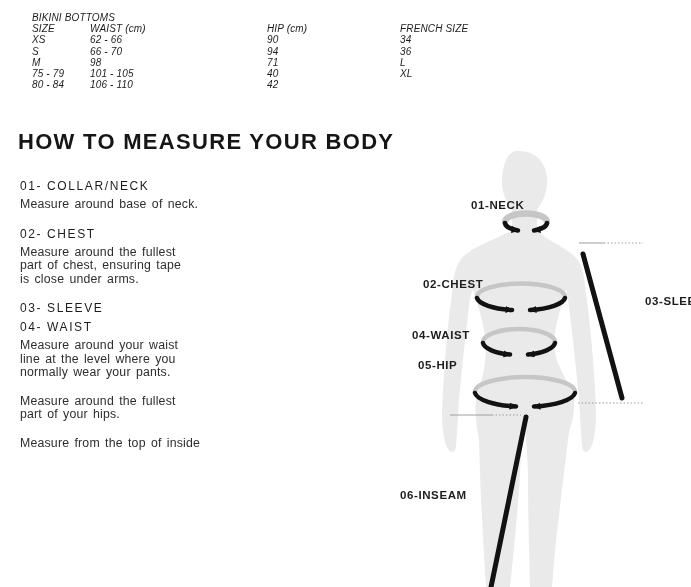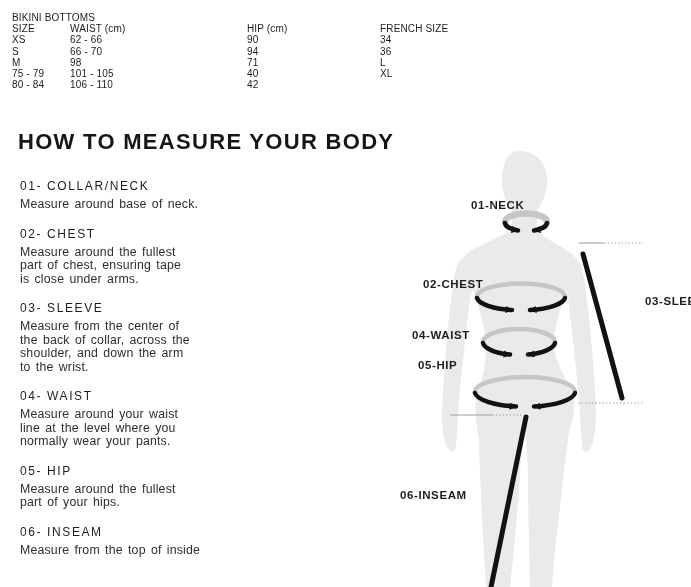--- a/index.html
+++ b/index.html
@@ -3,21 +3,21 @@
 <meta charset="utf-8">
 <style>
   html,body{margin:0;padding:0;}
   body{
     width:691px;height:587px;position:relative;overflow:hidden;
     background:#ffffff;color:#1d1d1d;
     font-family:"Liberation Sans","DejaVu Sans",sans-serif;
     -webkit-font-smoothing:antialiased;
   }
   
-  .size-chart{position:absolute;left:12px;top:12px;font-size:10px;line-height:11.2px;letter-spacing:.15px;color:#1c1c1c;}
+  .size-chart{position:absolute;left:32px;top:12px;font-size:10px;line-height:11.2px;letter-spacing:.15px;color:#1c1c1c;font-style:italic;}
   .size-chart .chart-title{margin:0 0 0 0;}
   .chart-grid{display:grid;grid-template-columns:58px 177px 133px 1fr;}
   .chart-grid div{white-space:nowrap;}
   
   .page-title{
     position:absolute;left:18px;top:114px;
     font-size:22px;font-weight:700;letter-spacing:1.3px;color:#161616;
   }
   
   .sections{position:absolute;left:20px;top:179px;width:240px;}
@@ -89,35 +89,29 @@
 <section class="sections">
   <h3>01- COLLAR/NECK</h3>
   <p>Measure around base of neck.</p>
 
   <h3>02- CHEST</h3>
   <p>Measure around the fullest
 part of chest, ensuring tape
 is close under arms.</p>
 
   <h3>03- SLEEVE</h3>
-  <p>Measure from the center of
-the back of collar, across the
-shoulder, and down the arm
-to the wrist.</p>
 
   <h3>04- WAIST</h3>
   <p>Measure around your waist
 line at the level where you
 normally wear your pants.</p>
 
-  <h3>05- HIP</h3>
   <p>Measure around the fullest
 part of your hips.</p>
 
-  <h3>06- INSEAM</h3>
   <p>Measure from the top of inside</p>
 </section>
 
 <svg class="diagram-svg" width="351" height="447" viewBox="0 0 351 447">
   <defs>
     <marker id="arr" markerUnits="userSpaceOnUse" markerWidth="12" markerHeight="12" refX="6.5" refY="3.5" orient="auto">
       <path d="M0,0 L8,3.5 L0,7 Z" fill="#121212"></path>
     </marker>
   </defs>
 

